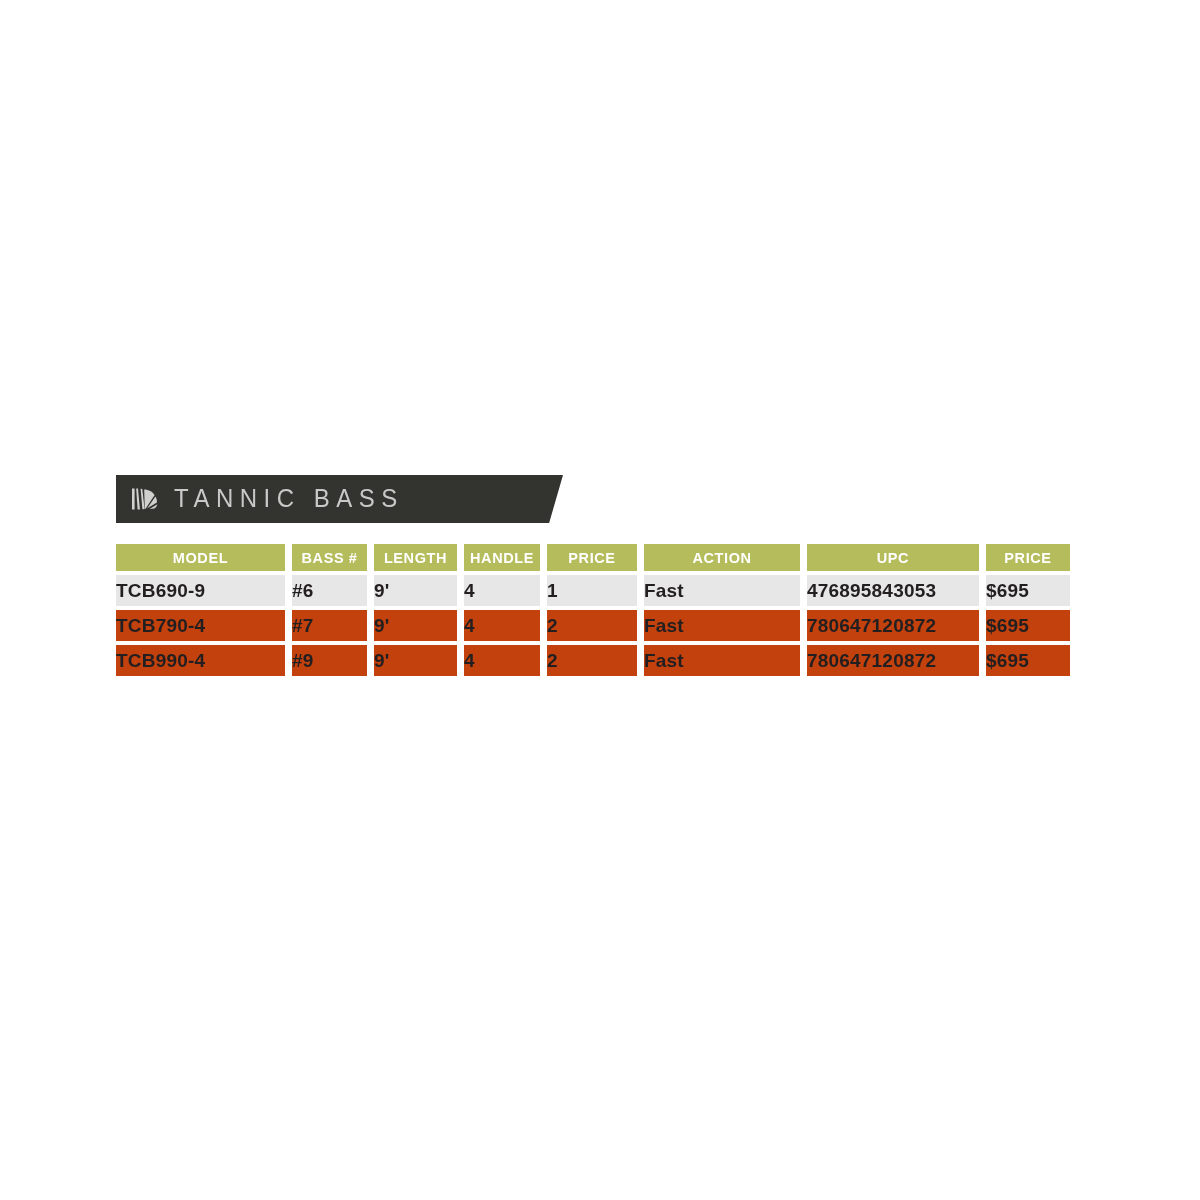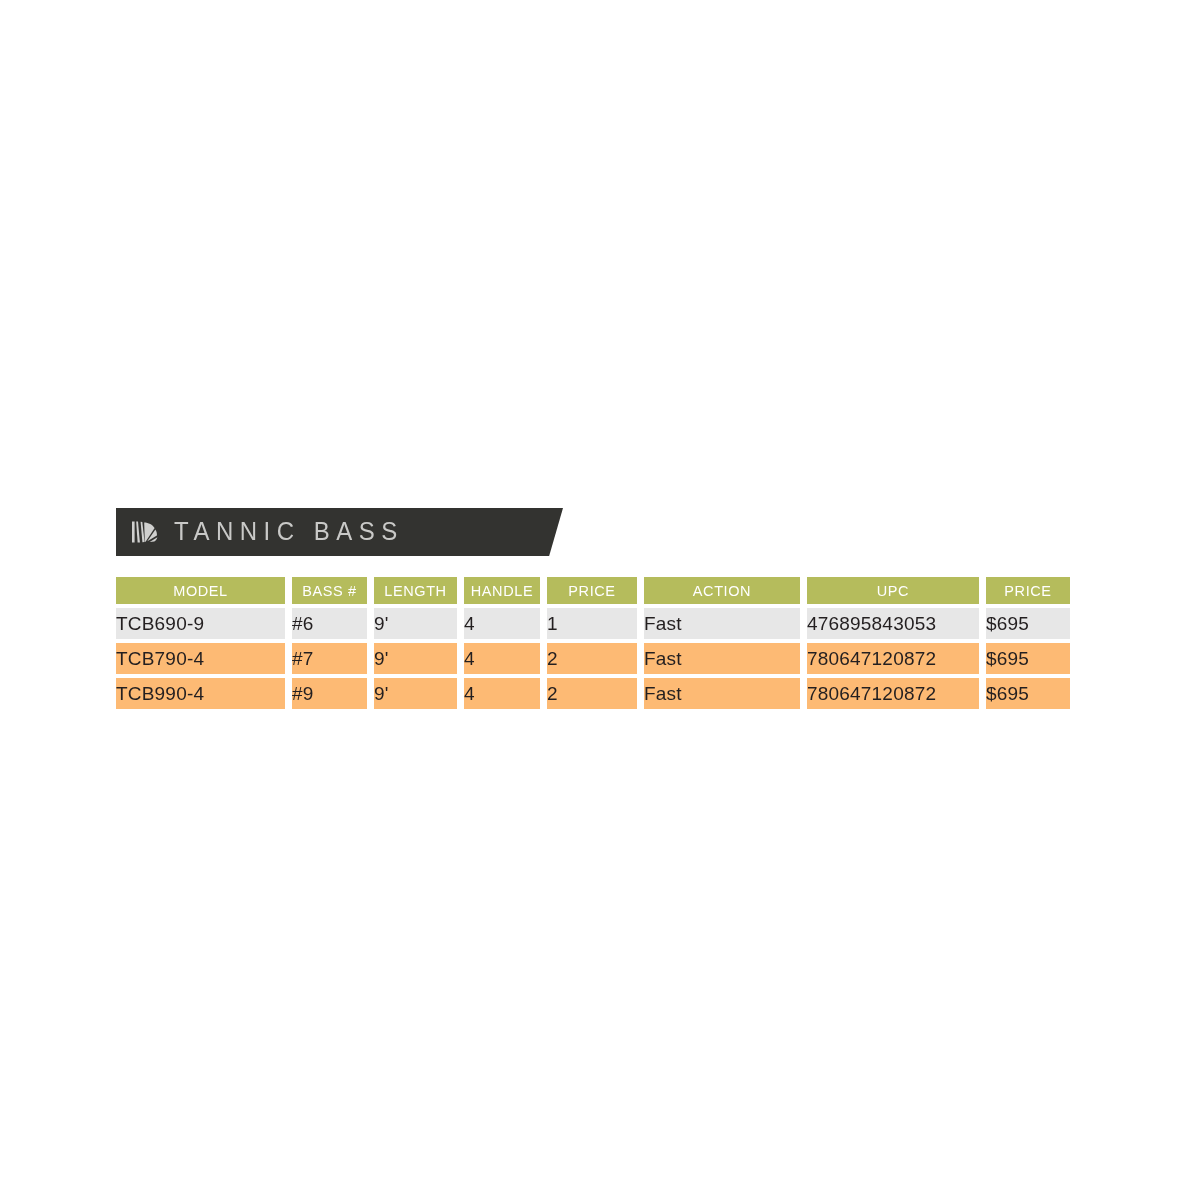--- a/index.html
+++ b/index.html
@@ -20,21 +20,20 @@
     left: 116px;
     top: 475px;
     width: 968px;
   }
 
   
   .banner {
     position: relative;
     height: 48px;
     width: 447px;
-    margin-top: 33px;
   }
   .banner-shape {
     position: absolute;
     inset: 0;
     background: #333330;
     -webkit-clip-path: polygon(0 0, 100% 0, 96.9% 100%, 0 100%);
     clip-path: polygon(0 0, 100% 0, 96.9% 100%, 0 100%);
   }
   .banner-inner {
     position: absolute;
@@ -69,36 +68,36 @@
     width: 100%;
     table-layout: fixed;
     margin-left: -7px;
     margin-right: -7px;
   }
   .spec-table th,
   .spec-table td {
     padding: 0;
     height: 31px;
     vertical-align: middle;
-    font-weight: 400;
+    font-weight: 700;
   }
   .spec-table th {
     background: #b5bc5c;
     color: #ffffff;
     font-size: 14.5px;
     letter-spacing: 0.6px;
     height: 27px;
   }
   .spec-table td {
     color: #231f20;
     font-size: 19px;
     letter-spacing: 0.2px;
   }
   tr.row-odd td  { background: #e7e7e7; }
-  tr.row-even td { background: #fdba74; }
+  tr.row-even td { background: #c2410c; }
 
   
   col.c-model  { width: 169px; }
   col.c-line   { width: 75px;  }
   col.c-length { width: 83px;  }
   col.c-pieces { width: 76px;  }
   col.c-handle { width: 90px;  }
   col.c-action { width: 156px; }
   col.c-upc    { width: 172px; }
   col.c-price  { width: 84px;  }

